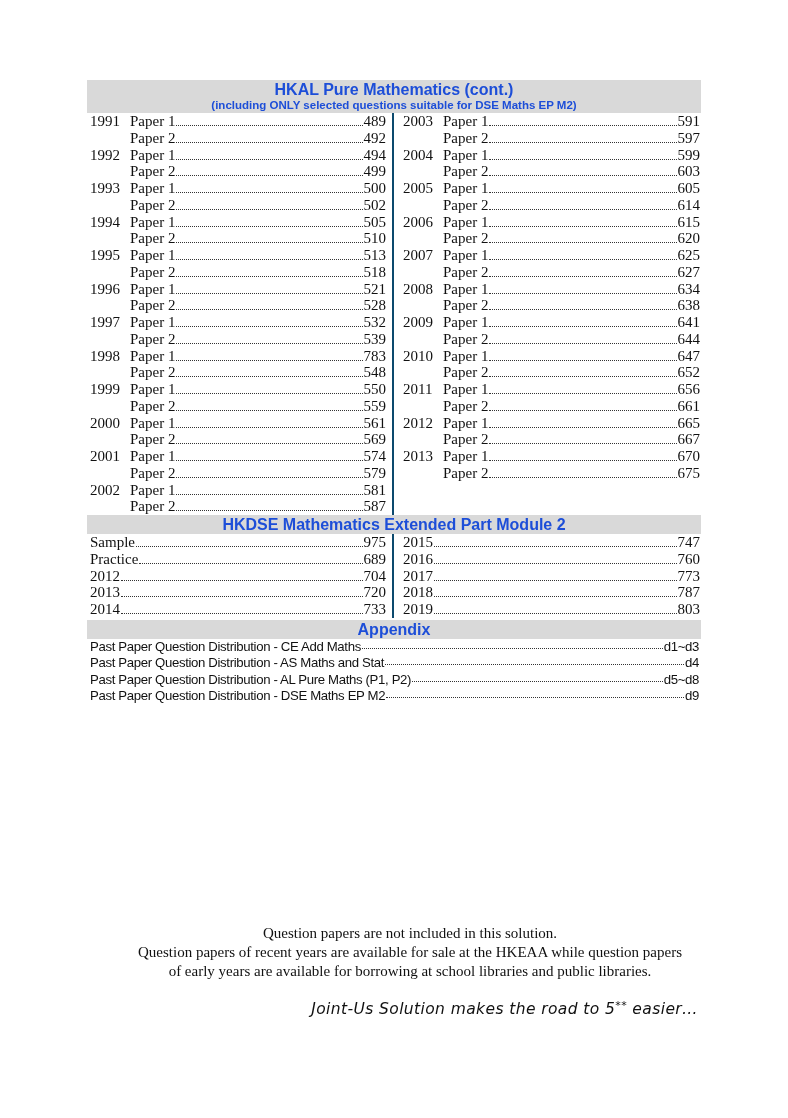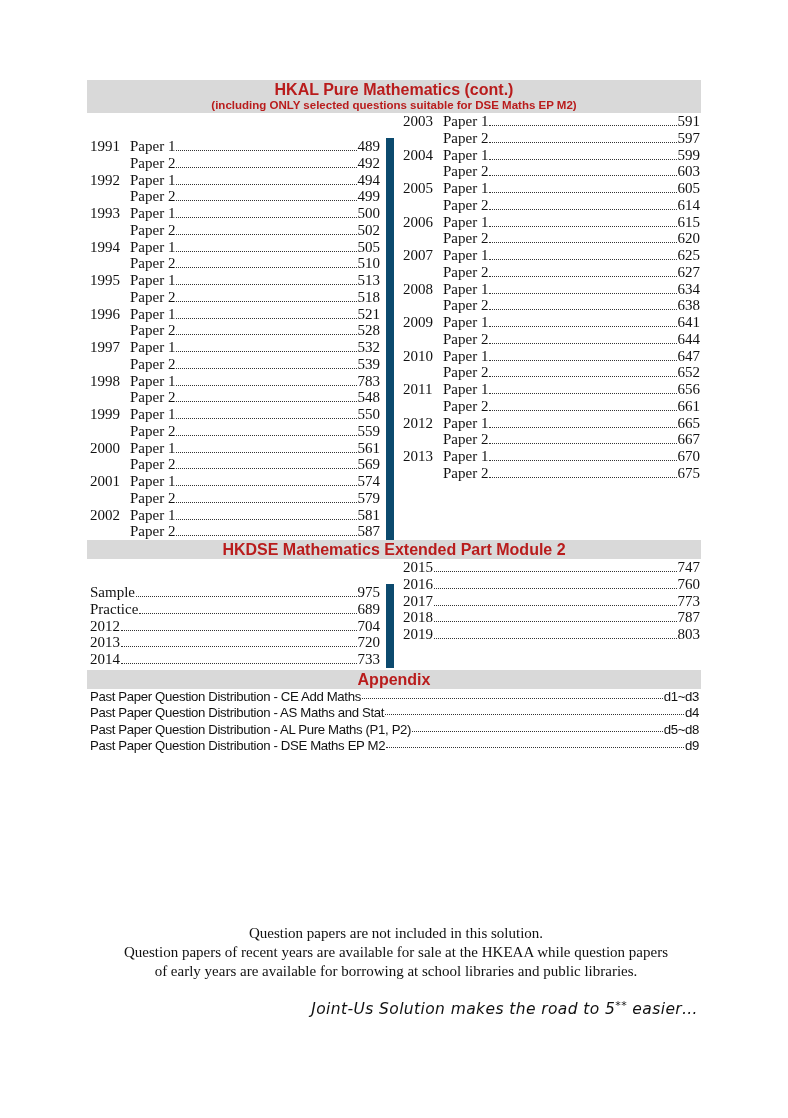--- a/index.html
+++ b/index.html
@@ -6,29 +6,29 @@
   html, body { width: 788px; height: 1118px; background: #ffffff; overflow: hidden; }
   body { position: relative; color: #111; font-family: "Liberation Serif", serif; }
 
   .page { position: absolute; left: 87px; top: 80px; width: 614px; }
 
   .section-header {
     background: #d9d9d9;
     text-align: center;
     font-family: "Liberation Sans", sans-serif;
     font-weight: bold;
-    color: #b91c1c;
+    color: #1d4ed8;
   }
   .hdr-main { font-size: 16px; line-height: 18px; padding-top: 1px; }
   .hdr-sub { font-size: 11.5px; line-height: 13px; padding-bottom: 1px; }
   .hdr-single { font-size: 16px; line-height: 19px; text-align: center; }
 
   .two-col { display: flex; }
   .col { width: 50%; }
-  .col-left { padding-left: 3px; padding-right: 6px; border-right: 8px solid #0c4a6e; margin-top: 25px; }
+  .col-left { padding-left: 3px; padding-right: 6px; border-right: 2px solid #0c4a6e; }
   .col-right { padding-left: 9px; padding-right: 1px; }
 
   .toc-row {
     display: flex; align-items: baseline;
     font-size: 15px; line-height: 16.75px; height: 16.75px;
     white-space: nowrap;
   }
   .yr { width: 40px; flex: none; }
   .ppr { flex: none; }
   .dots {
@@ -43,21 +43,21 @@
   .app-row {
     display: flex; align-items: flex-end;
     font-family: "Liberation Sans", sans-serif;
     font-size: 13.2px; line-height: 16.5px; height: 16.5px;
     letter-spacing: -0.35px;
     white-space: nowrap;
   }
   .app-row .dots { height: 10px; border-bottom-width: 1.2px; }
 
   .note {
-    position: absolute; left: 89px; width: 614px; top: 924px;
+    position: absolute; left: 103px; width: 614px; top: 924px;
     text-align: center; font-family: "Liberation Serif", serif;
     font-size: 15px; line-height: 19px; color: #111;
   }
   .slogan {
     position: absolute; right: 90px; top: 999px;
     font-family: "DejaVu Sans", sans-serif; font-style: italic;
     font-size: 15.5px; color: #111; letter-spacing: 0.4px;
   }
   .slogan sup { font-size: 11px; vertical-align: 5px; }
 </style>

